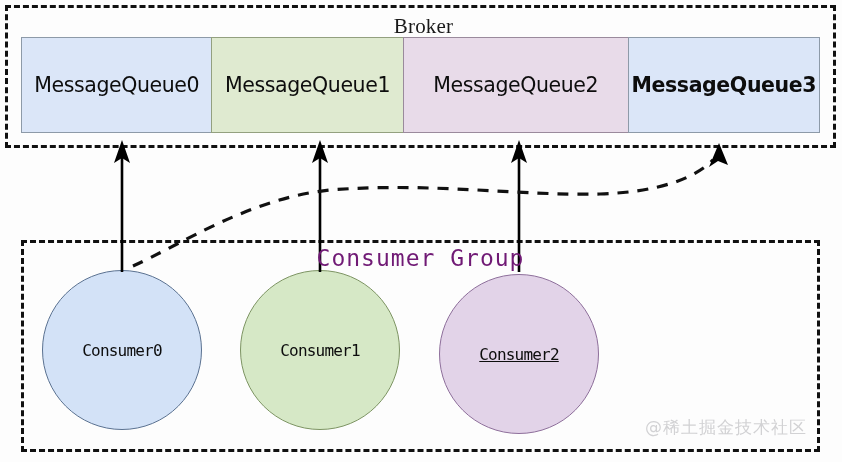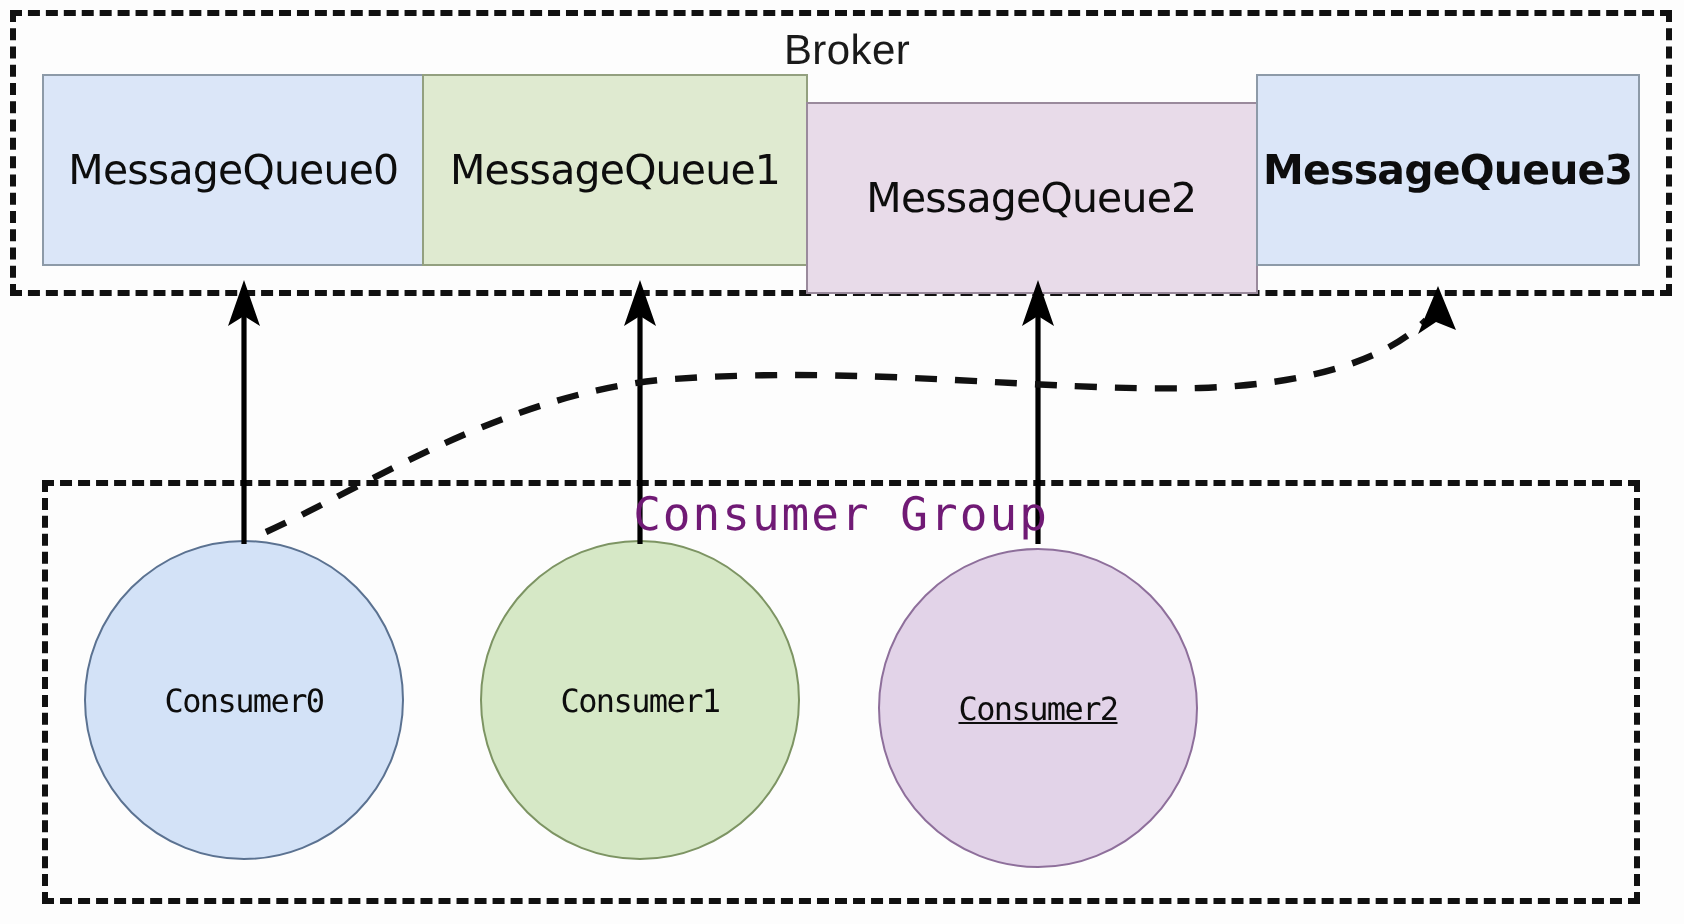--- a/index.html
+++ b/index.html
@@ -26,21 +26,21 @@
     border: 3px dashed #111111;
     box-sizing: border-box;
     background: #fdfdfd;
   }
   #broker-title {
     position: absolute;
     left: 0;
     top: 6px;
     width: 831px;
     text-align: center;
-    font-family: Liberation Sans, sans-serif;
+    font-family: Liberation Serif, serif;
     font-size: 21px;
     color: #1a1a1a;
     letter-spacing: .2px;
   }
 
   
   #queue-strip {
     position: absolute;
     left: 21px;
     top: 37px;
@@ -139,21 +139,21 @@
     <div id="broker-title">Broker</div>
   </div>
 
   <div id="queue-strip">
     <div class="queue-cell" style="width:199px;background:#dbe6f8;border-color:#8d9aa8;">
       <span>MessageQueue0</span>
     </div>
     <div class="queue-cell" style="width:200px;background:#dfead0;border-color:#93a07f;">
       <span>MessageQueue1</span>
     </div>
-    <div class="queue-cell" style="width:235px;background:#e8dbe9;border-color:#9a8a9c;margin-top:14px;">
+    <div class="queue-cell" style="width:235px;background:#e8dbe9;border-color:#9a8a9c;">
       <span>MessageQueue2</span>
     </div>
     <div class="queue-cell" style="width:200px;background:#dbe6f8;border-color:#8d9aa8;font-weight:bold;">
       <span>MessageQueue3</span>
     </div>
   </div>
 
   <div id="group-box"></div>
 
   <div class="consumer-circle" style="left:42px;top:270px;background:#d3e2f7;border:1.5px solid #5b7291;">
@@ -184,13 +184,14 @@
       <line x1="519" y1="272" x2="519" y2="152" stroke="#000000" stroke-width="2.6"></line>
       <polygon points="519,140 511,163 519,158 527,163" fill="#000000"></polygon>
     </g>
 
     <g>
       <path d="M 133,266 C 180,245 250,198 330,190 C 430,182 520,196 600,194 C 660,192 695,178 713,160" fill="none" stroke="#111111" stroke-width="3.2" stroke-dasharray="11,9" stroke-linecap="butt"></path>
       <polygon points="719,143 709,167 718,161 728,165" fill="#000000"></polygon>
     </g>
   </svg>
 
+  <div id="watermark">@稀土掘金技术社区</div>
 </div>
 
 </body></html>

